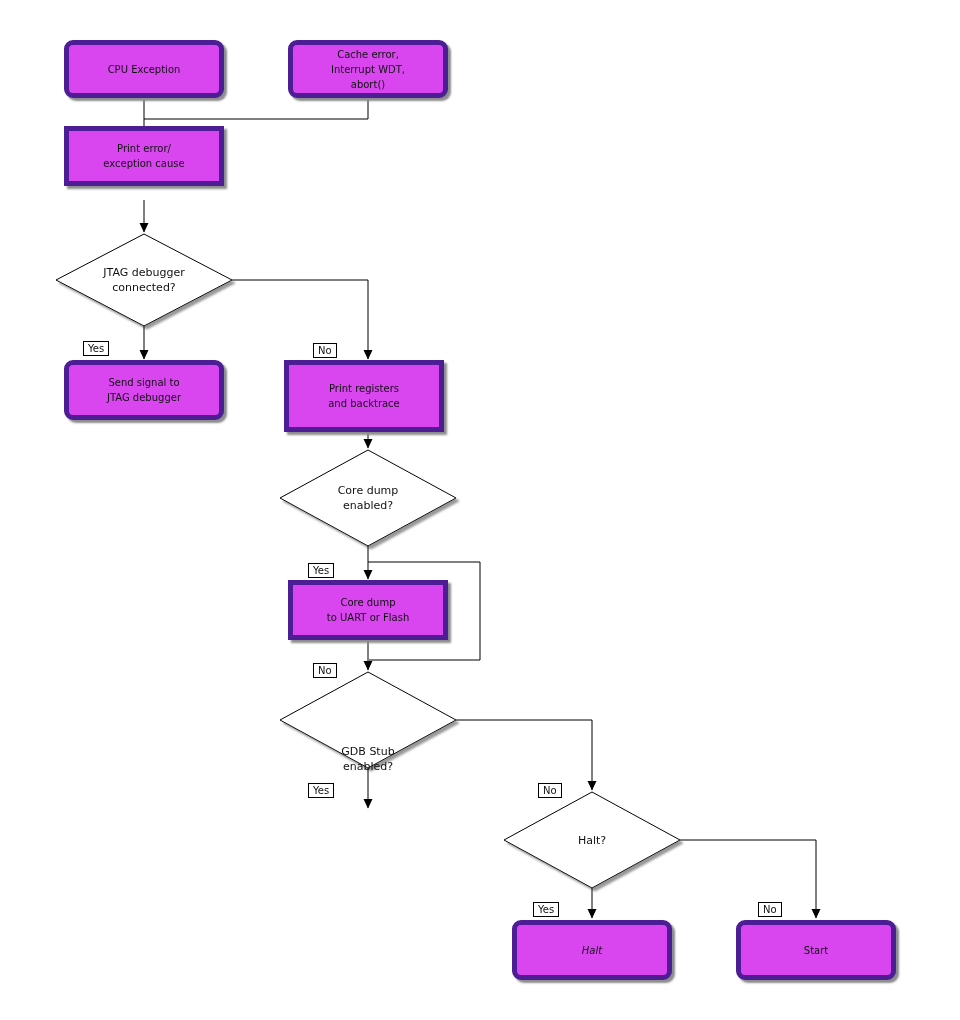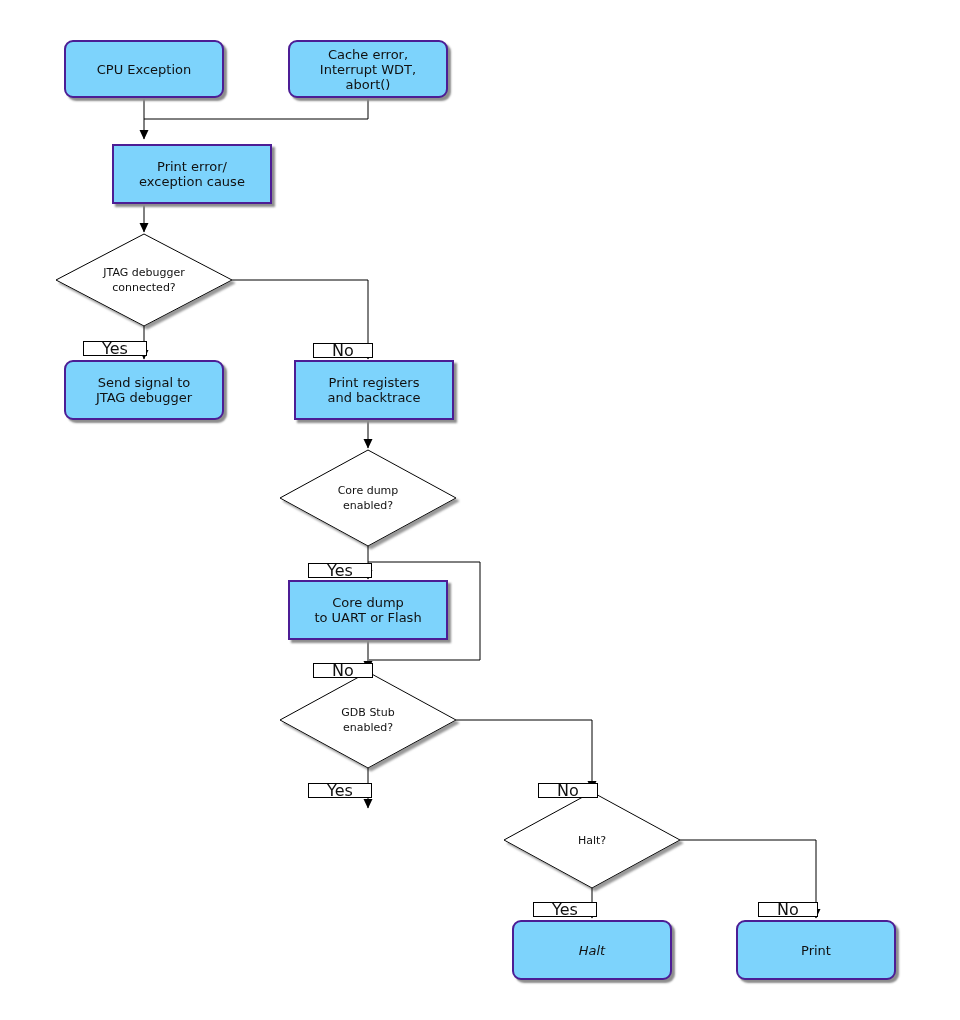--- a/index.html
+++ b/index.html
@@ -12,28 +12,28 @@
     overflow: hidden;
   }
   svg.layer {
     position: absolute;
     left: 0; top: 0;
     width: 960px; height: 1020px;
   }
   .node {
     position: absolute;
     box-sizing: border-box;
-    background: #7dd3fc;
-    border: 2px solid #4c1d95;
+    background: #d946ef;
+    border: 5px solid #4c1d95;
     box-shadow: 3px 3px 2px #8d8d8d;
     display: flex;
     align-items: center;
     justify-content: center;
     text-align: center;
-    font-size: 13px;
+    font-size: 10px;
     line-height: 15px;
     color: #111111;
     white-space: pre-line;
   }
   .node.rounded { border-radius: 9px; }
   .diamond-label {
     position: absolute;
     display: flex;
     align-items: center;
     justify-content: center;
@@ -42,23 +42,23 @@
     line-height: 15px;
     color: #111111;
     white-space: pre-line;
     pointer-events: none;
   }
   .branch {
     position: absolute;
     box-sizing: border-box;
     background: #ffffff;
     border: 1px solid #000000;
-    font-size: 16px;
+    font-size: 10px;
     line-height: 13px;
-    padding: 0 18px;
+    padding: 0 4px;
     color: #111111;
   }
   .shape { fill: #ffffff; stroke: #000000; stroke-width: 1; }
   .edge  { fill: none; stroke: #000000; stroke-width: 1; }
 </style>
 </head>
 <body>
 
 <div class="canvas">
 
@@ -95,44 +95,44 @@
       <path class="edge" d="M680,840 H816 V918" marker-end="url(#arrow)"></path>
     </g>
   </svg>
 
   <div class="node rounded" style="left:64px;  top:40px;  width:160px; height:58px;">CPU Exception</div>
 
   <div class="node rounded" style="left:288px; top:40px;  width:160px; height:58px;">Cache error,
 Interrupt WDT,
 abort()</div>
 
-  <div class="node" style="left:64px;  top:144px; width:160px; height:60px;margin-left:48px;">Print error/
+  <div class="node" style="left:64px;  top:126px; width:160px; height:60px;">Print error/
 exception cause</div>
 
   <div class="node rounded" style="left:64px;  top:360px; width:160px; height:60px;text-align:center;">Send signal to
 JTAG debugger</div>
 
-  <div class="node" style="left:294px; top:360px; width:160px; height:60px;">Print registers
+  <div class="node" style="left:284px; top:360px; width:160px; height:72px;">Print registers
 and backtrace</div>
 
   <div class="node" style="left:288px; top:580px; width:160px; height:60px;">Core dump
 to UART or Flash</div>
 
 
   <div class="node rounded" style="left:512px; top:920px; width:160px; height:60px;font-style:italic;">Halt</div>
 
-  <div class="node rounded" style="left:736px; top:920px; width:160px; height:60px;">Print</div>
+  <div class="node rounded" style="left:736px; top:920px; width:160px; height:60px;">Start</div>
 
   <div class="diamond-label" style="left:74px;  top:254px; width:140px; height:52px;">JTAG debugger
 connected?</div>
 
   <div class="diamond-label" style="left:298px; top:472px; width:140px; height:52px;">Core dump
 enabled?</div>
 
-  <div class="diamond-label" style="left:298px; top:694px; width:140px; height:52px;">GDB Stub
+  <div class="diamond-label" style="left:298px; top:733px; width:140px; height:52px;">GDB Stub
 enabled?</div>
 
   <div class="diamond-label" style="left:522px; top:814px; width:140px; height:52px;text-align:center;">Halt?</div>
 
   <div class="branch" style="left:83px;  top:341px;">Yes</div>
   <div class="branch" style="left:313px; top:343px;">No</div>
   <div class="branch" style="left:308px; top:563px;">Yes</div>
   <div class="branch" style="left:313px; top:663px;">No</div>
   <div class="branch" style="left:308px; top:783px;">Yes</div>
   <div class="branch" style="left:538px; top:783px;">No</div>

